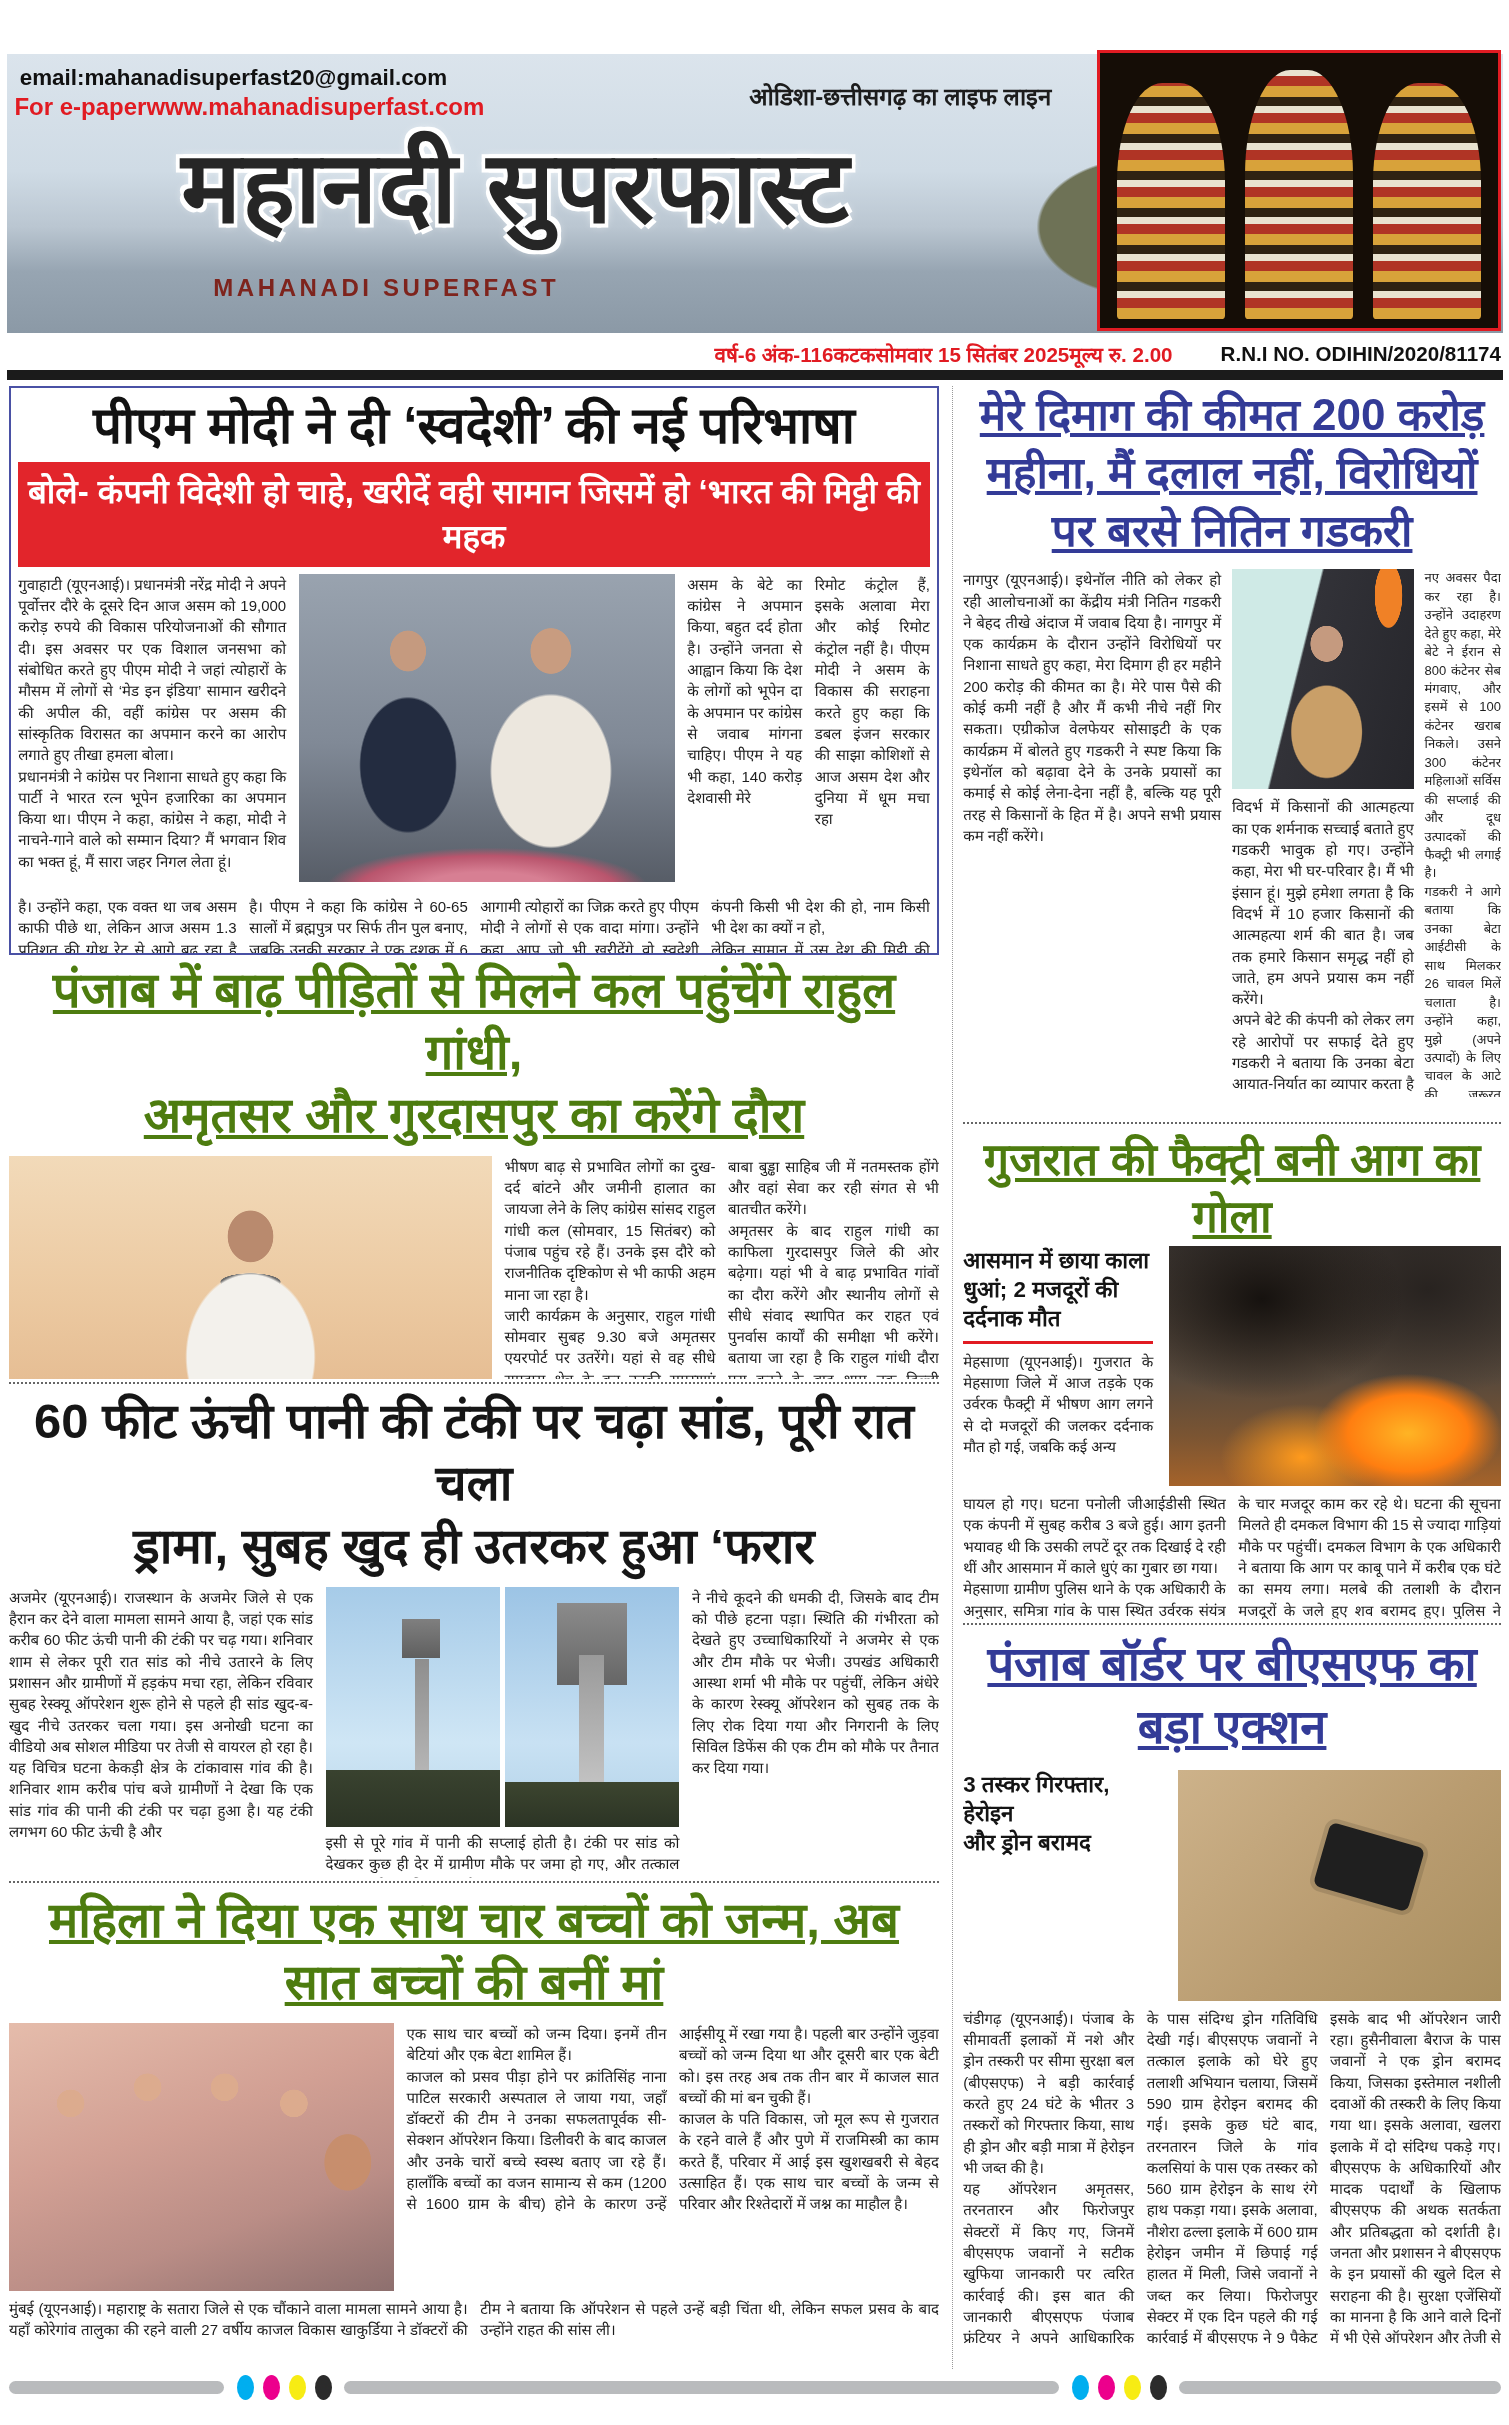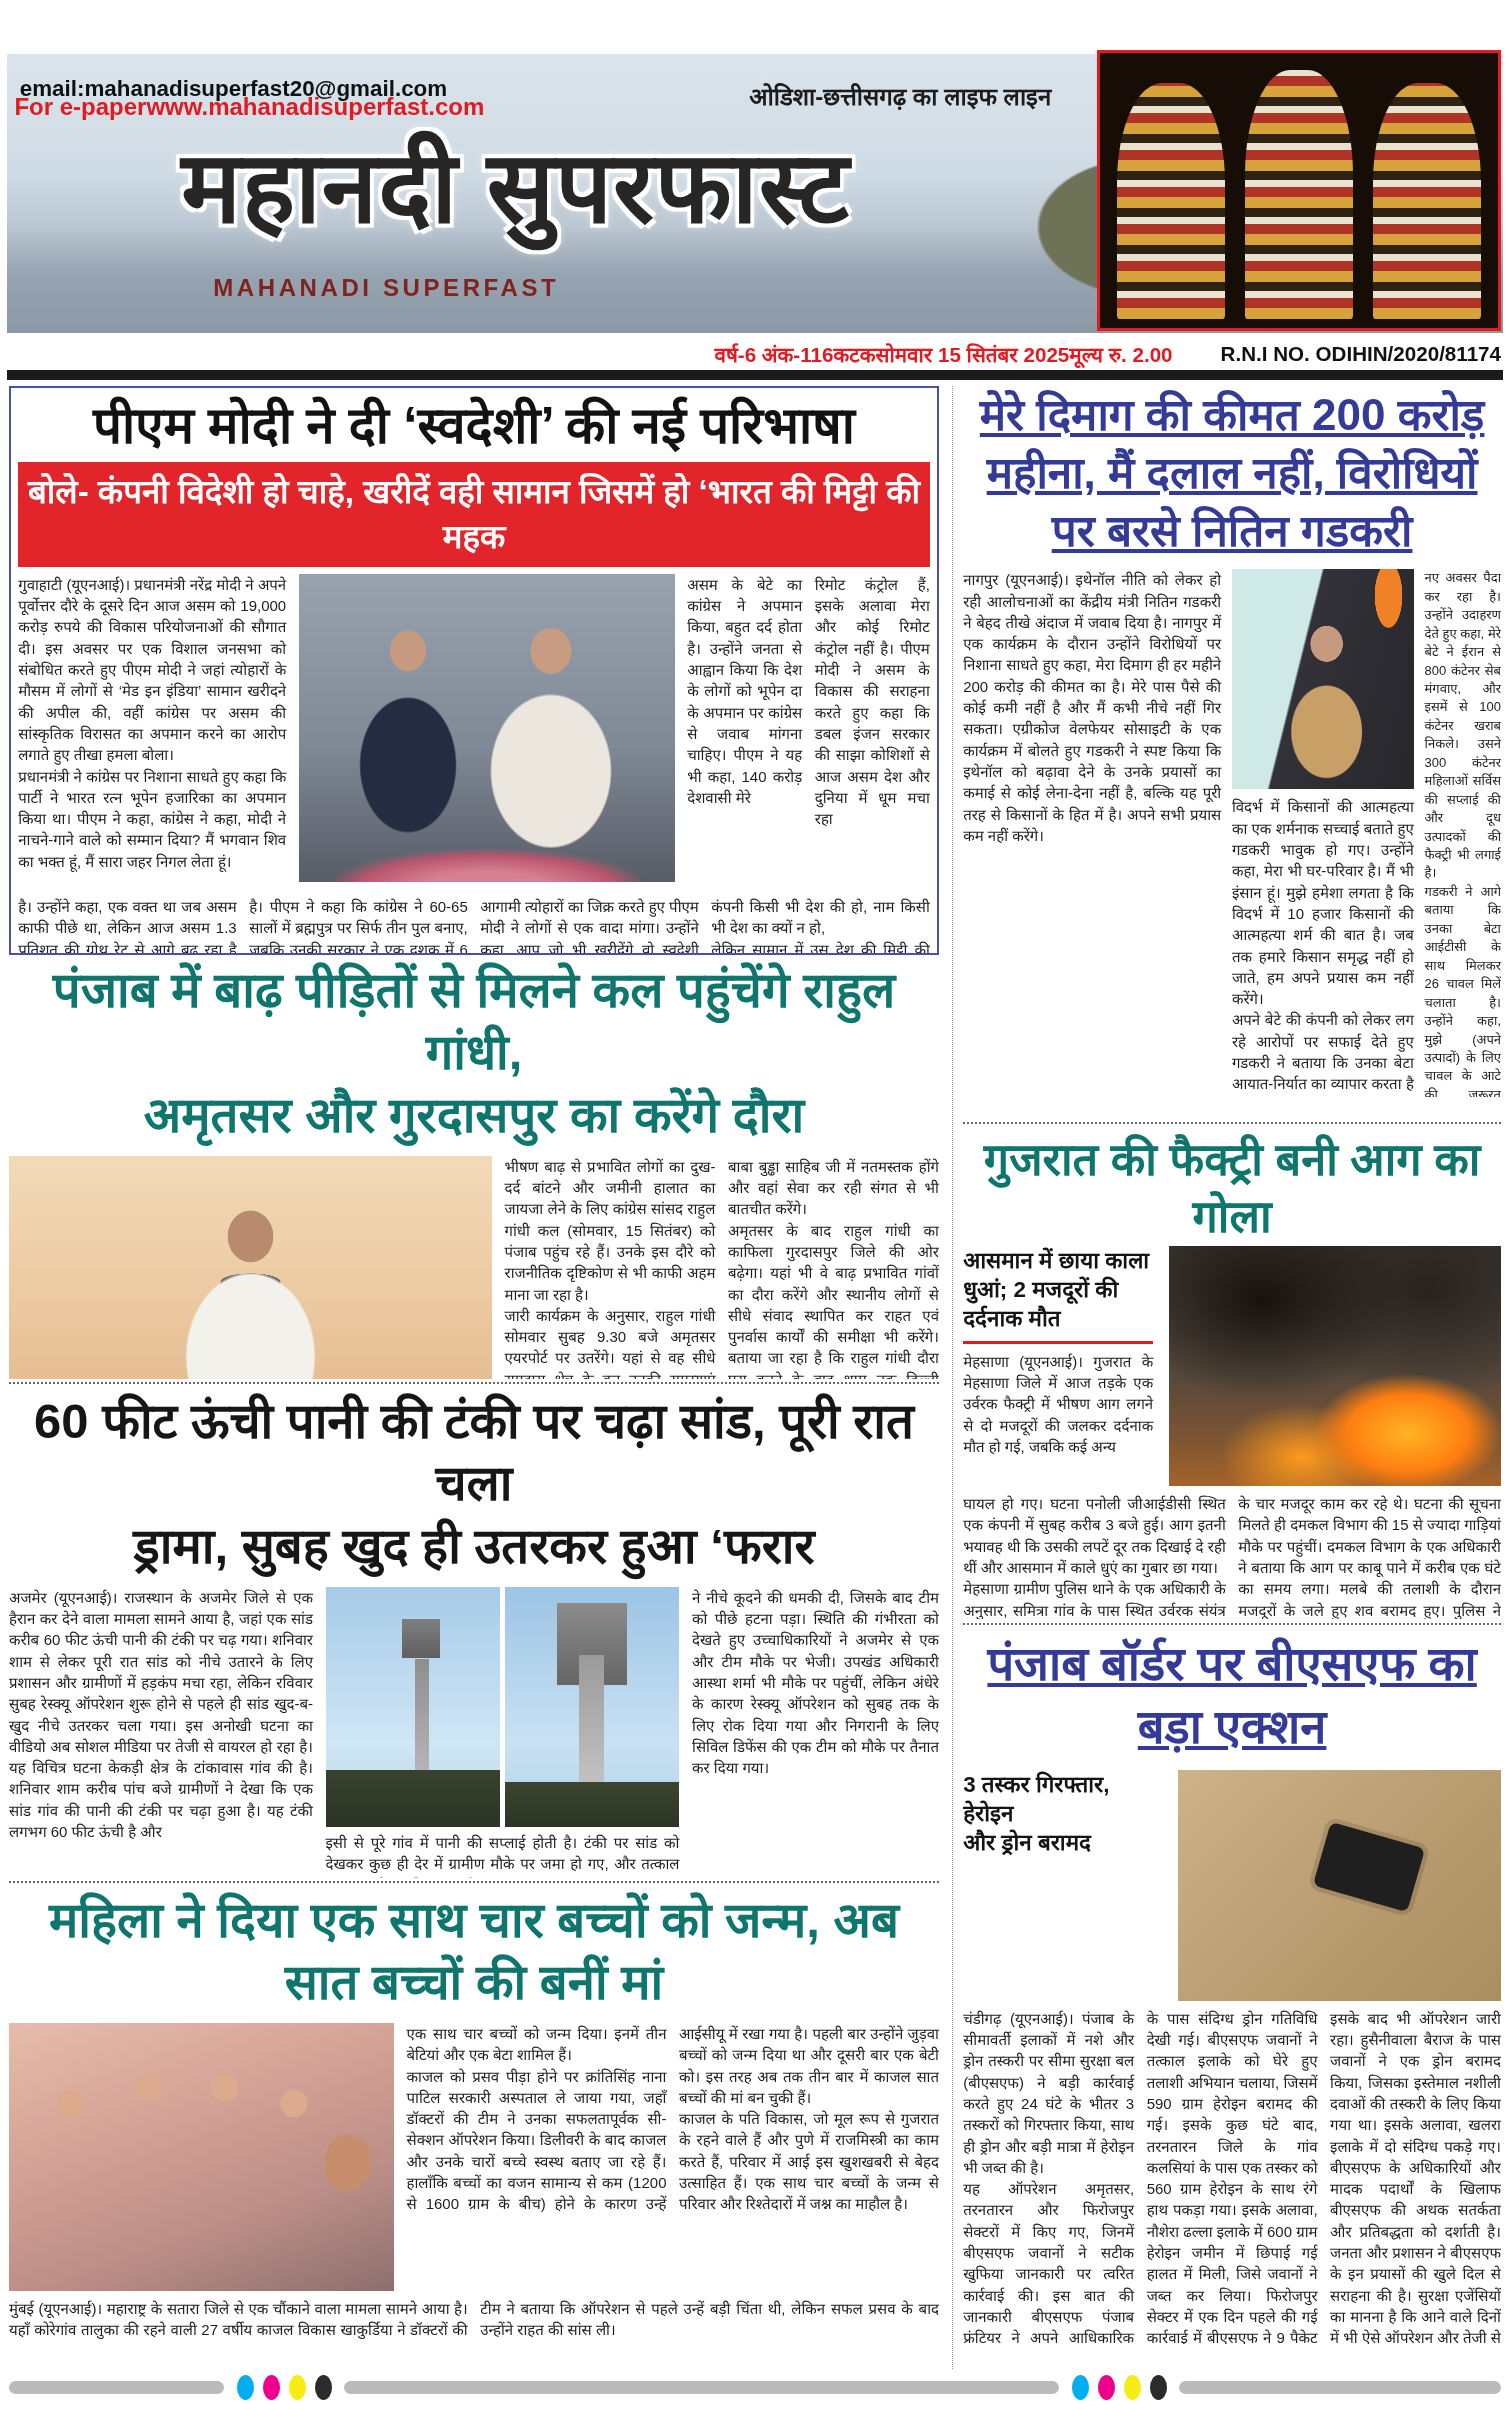--- a/index.html
+++ b/index.html
@@ -5,21 +5,21 @@
   html,body{margin:0;padding:0;background:#ffffff;}
   body{font-family:"Liberation Sans","DejaVu Sans",sans-serif;color:#1c1c1c;}
   .page{position:relative;width:1510px;height:2426px;background:#fff;overflow:hidden;}
   .pre{white-space:pre-line;}
   
   .masthead{position:absolute;left:7.2px;right:7.2px;top:54px;height:279px;
     background:
       radial-gradient(179px 116px at 76% 62%, #6e7256 58%, rgba(110,114,86,0) 60%),
       linear-gradient(180deg,#dbe4ec 0%,#cfdbe5 42%,#bac6d1 62%,#97a5b2 78%,#8b99a6 100%);
     }
-  .email-line{position:absolute;left:12.5px;top:22px;font-size:22.4px;font-weight:bold;color:#111;}
+  .email-line{position:absolute;left:12.5px;top:11px;font-size:22.4px;font-weight:bold;color:#111;}
   .epaper-line{position:absolute;left:7.2px;top:39px;font-size:24px;font-weight:bold;color:#e11b22;}
   .tagline{position:absolute;left:742px;top:25px;font-size:24px;font-weight:bold;color:#1c1c1c;}
   .np-title{position:absolute;left:174px;top:61px;font-size:100px;font-weight:bold;color:#262626;letter-spacing:0.9px;
     text-shadow:-3.6px -3.6px 0 #fff,3.6px -3.6px 0 #fff,-3.6px 3.6px 0 #fff,3.6px 3.6px 0 #fff,0 0 10.7px #fff;}
   .np-sub{position:absolute;left:206px;top:220px;font-size:24px;font-weight:bold;color:#7e241d;letter-spacing:3.6px;}
   .deity{position:absolute;right:1.8px;top:-3.6px;width:404px;height:281px;border:3.6px solid #e11b22;background:#150d06;
     display:flex;align-items:flex-end;justify-content:space-around;padding:9px 7.2px;box-sizing:border-box;}
   .idol{width:28%;height:92%;border-radius:42% 42% 3.6px 3.6px;
     background:repeating-linear-gradient(0deg,#d8a23a 0 10.7px,#b03425 10.7px 21.5px,#e9e2cf 21.5px 28px,#2f2212 28px 37px);}
   .idol.mid{height:97%;}
@@ -31,21 +31,21 @@
   
   .main{position:absolute;left:9px;right:9px;top:386px;bottom:57px;display:flex;gap:12.5px;}
   .lcol{width:930px;flex:none;}
   .rcol{flex:1;border-left:1.8px dotted #999;padding-left:10.7px;min-width:0;}
   .sec{overflow:hidden;}
   .dotsep{border-top:2.7px dotted #666;margin:3.6px 0;}
   .body{font-size:15px;line-height:1.42;text-align:justify;color:#1d1d1d;}
   
   .hl{font-weight:bold;text-align:center;line-height:1.28;}
   .hl-black{color:#121212;}
-  .hl-red{color:#0f766e;}
+  .hl-red{color:#4d7c0f;text-decoration:underline;}
   .hl-blue{color:#333b97;text-decoration:underline;}
   
   .modi-box{border:2.7px solid #4a51a5;padding:5.4px 7.2px;height:569px;box-sizing:border-box;overflow:hidden;}
   .modi-h{font-size:51px;}
   .modi-band{margin-top:3.6px;background:#e2252b;color:#fff;font-weight:bold;font-size:33px;text-align:center;
     padding:5.4px 3.6px 9px 3.6px;}
   .modi-row1{display:flex;gap:12.5px;margin-top:7.2px;height:315px;overflow:hidden;}
   .modi-c1{width:268px;flex:none;}
   .photo{flex:none;background-color:#8a8a8a;}
   .modi-photo{width:376px;height:308px;

